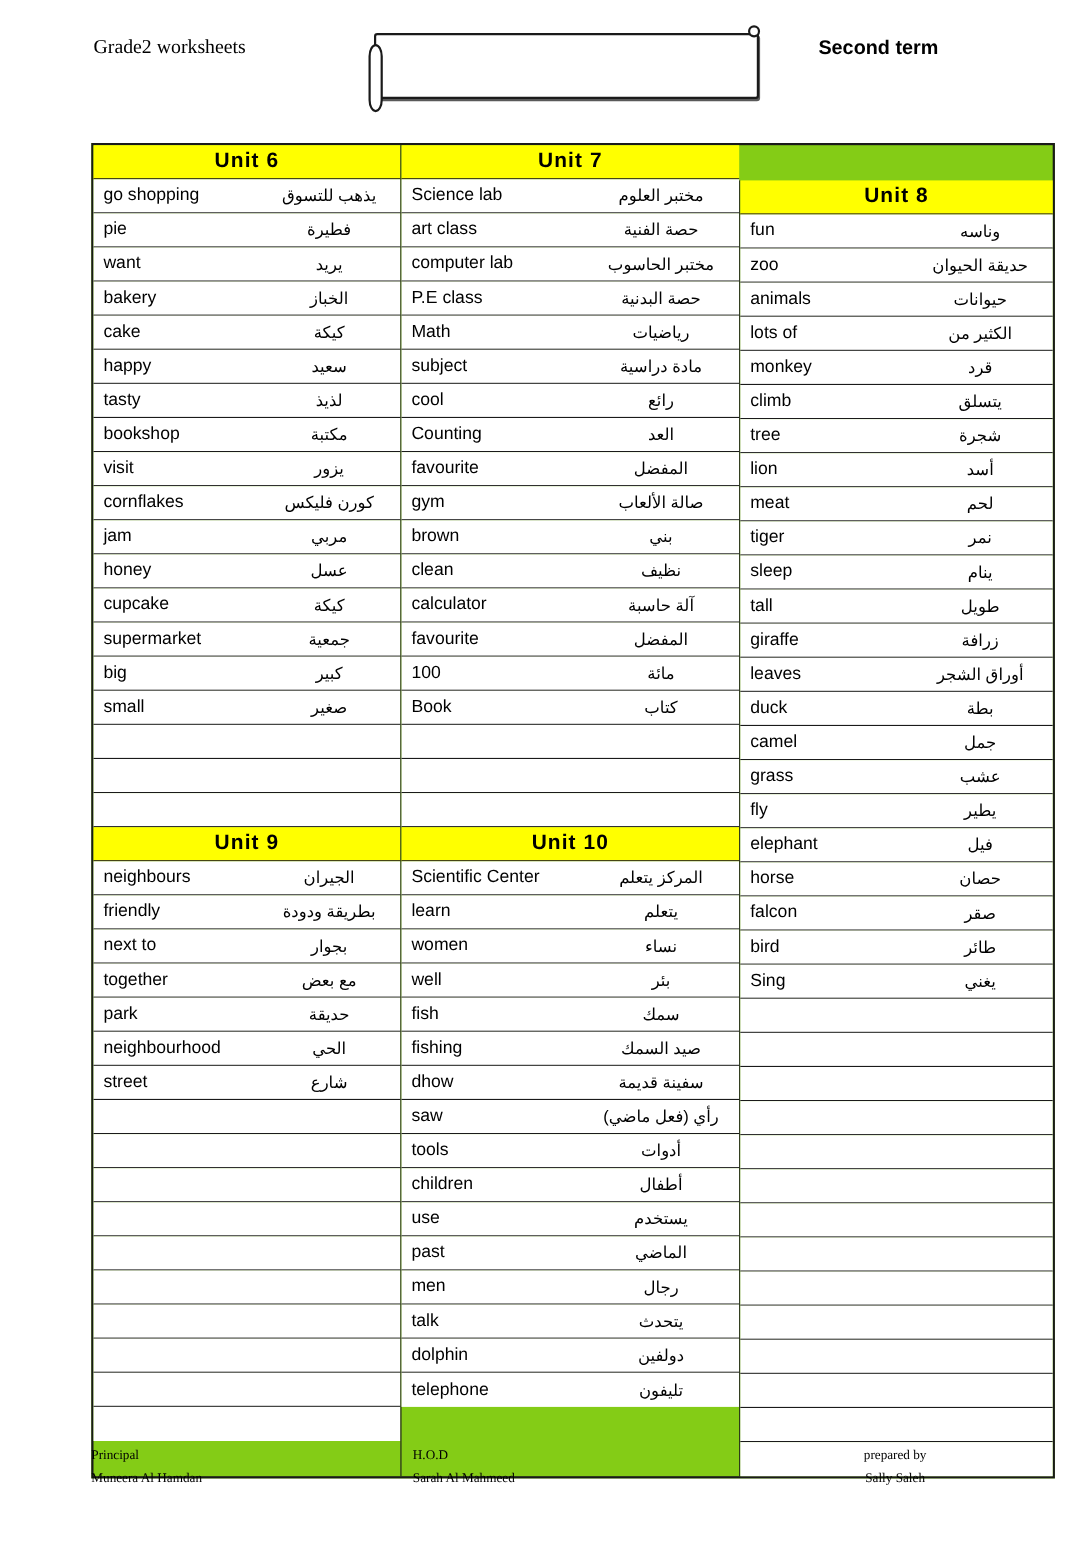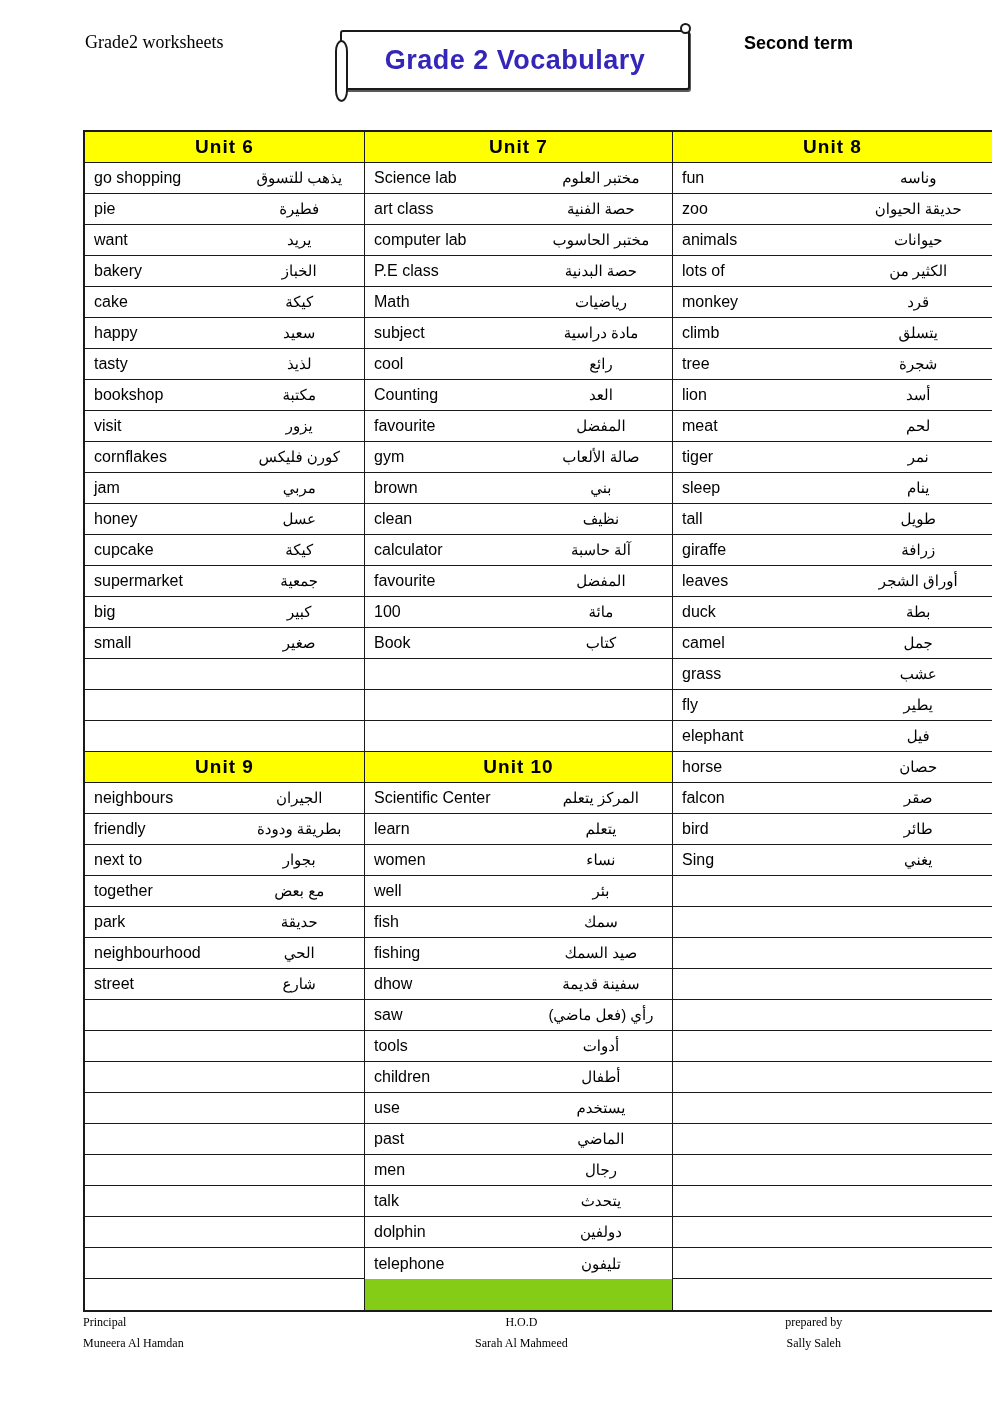--- a/index.html
+++ b/index.html
@@ -55,21 +55,21 @@
   }
   .vocab-table {
     position: absolute; left: 83px; top: 130px;
     display: flex;
     border: 2px solid var(--line);
     background: #84cc16;
   }
   .col { display: flex; flex-direction: column; }
   .col:nth-child(1) { width: 279px; }
   .col:nth-child(2) { width: 308px; }
-  .col:nth-child(3) { width: 320px; }
+  .col:nth-child(3) { width: 285px; margin-top: 32px; }
   .col + .col { border-left: 1.5px solid var(--line); }
   .row {
     height: 31px; flex: 0 0 31px;
     border-bottom: 1.5px solid var(--line);
     display: flex; align-items: center;
     overflow: hidden;
     background: #fff;
   }
   .col .row:last-child { border-bottom: none; }
   .row.header {
@@ -88,32 +88,31 @@
     padding-right: 4px; white-space: nowrap;
   }
   .footer {
     position: absolute; left: 83px; top: 1312px; width: 877px;
     font-family: "Liberation Serif", serif;
     font-size: 12px;
     display: flex;
   }
   .footer .f-block { width: 33.33%; line-height: 21px; }
   .footer .f-left { text-align: left; }
-  .footer .f-center { text-align: center; }
+  .footer .f-center { }
   .footer .f-right { text-align: center; }
 </style>
 </head>
 <body>
 
 <div class="top-left-label">Grade2 worksheets</div>
 
 <div class="banner">
   <span class="roll"></span>
   <span class="curl"></span>
-  <span class="banner-title">Grade 2 Vocabulary</span>
 </div>
 
 <div class="top-right-label">Second term</div>
 
 <div class="vocab-table" id="vocab-table">
     <div class="col">
       <div class="row header">Unit 6</div>
       <div class="row word">
         <span class="en">go shopping</span>
         <span class="ar">يذهب للتسوق</span>

